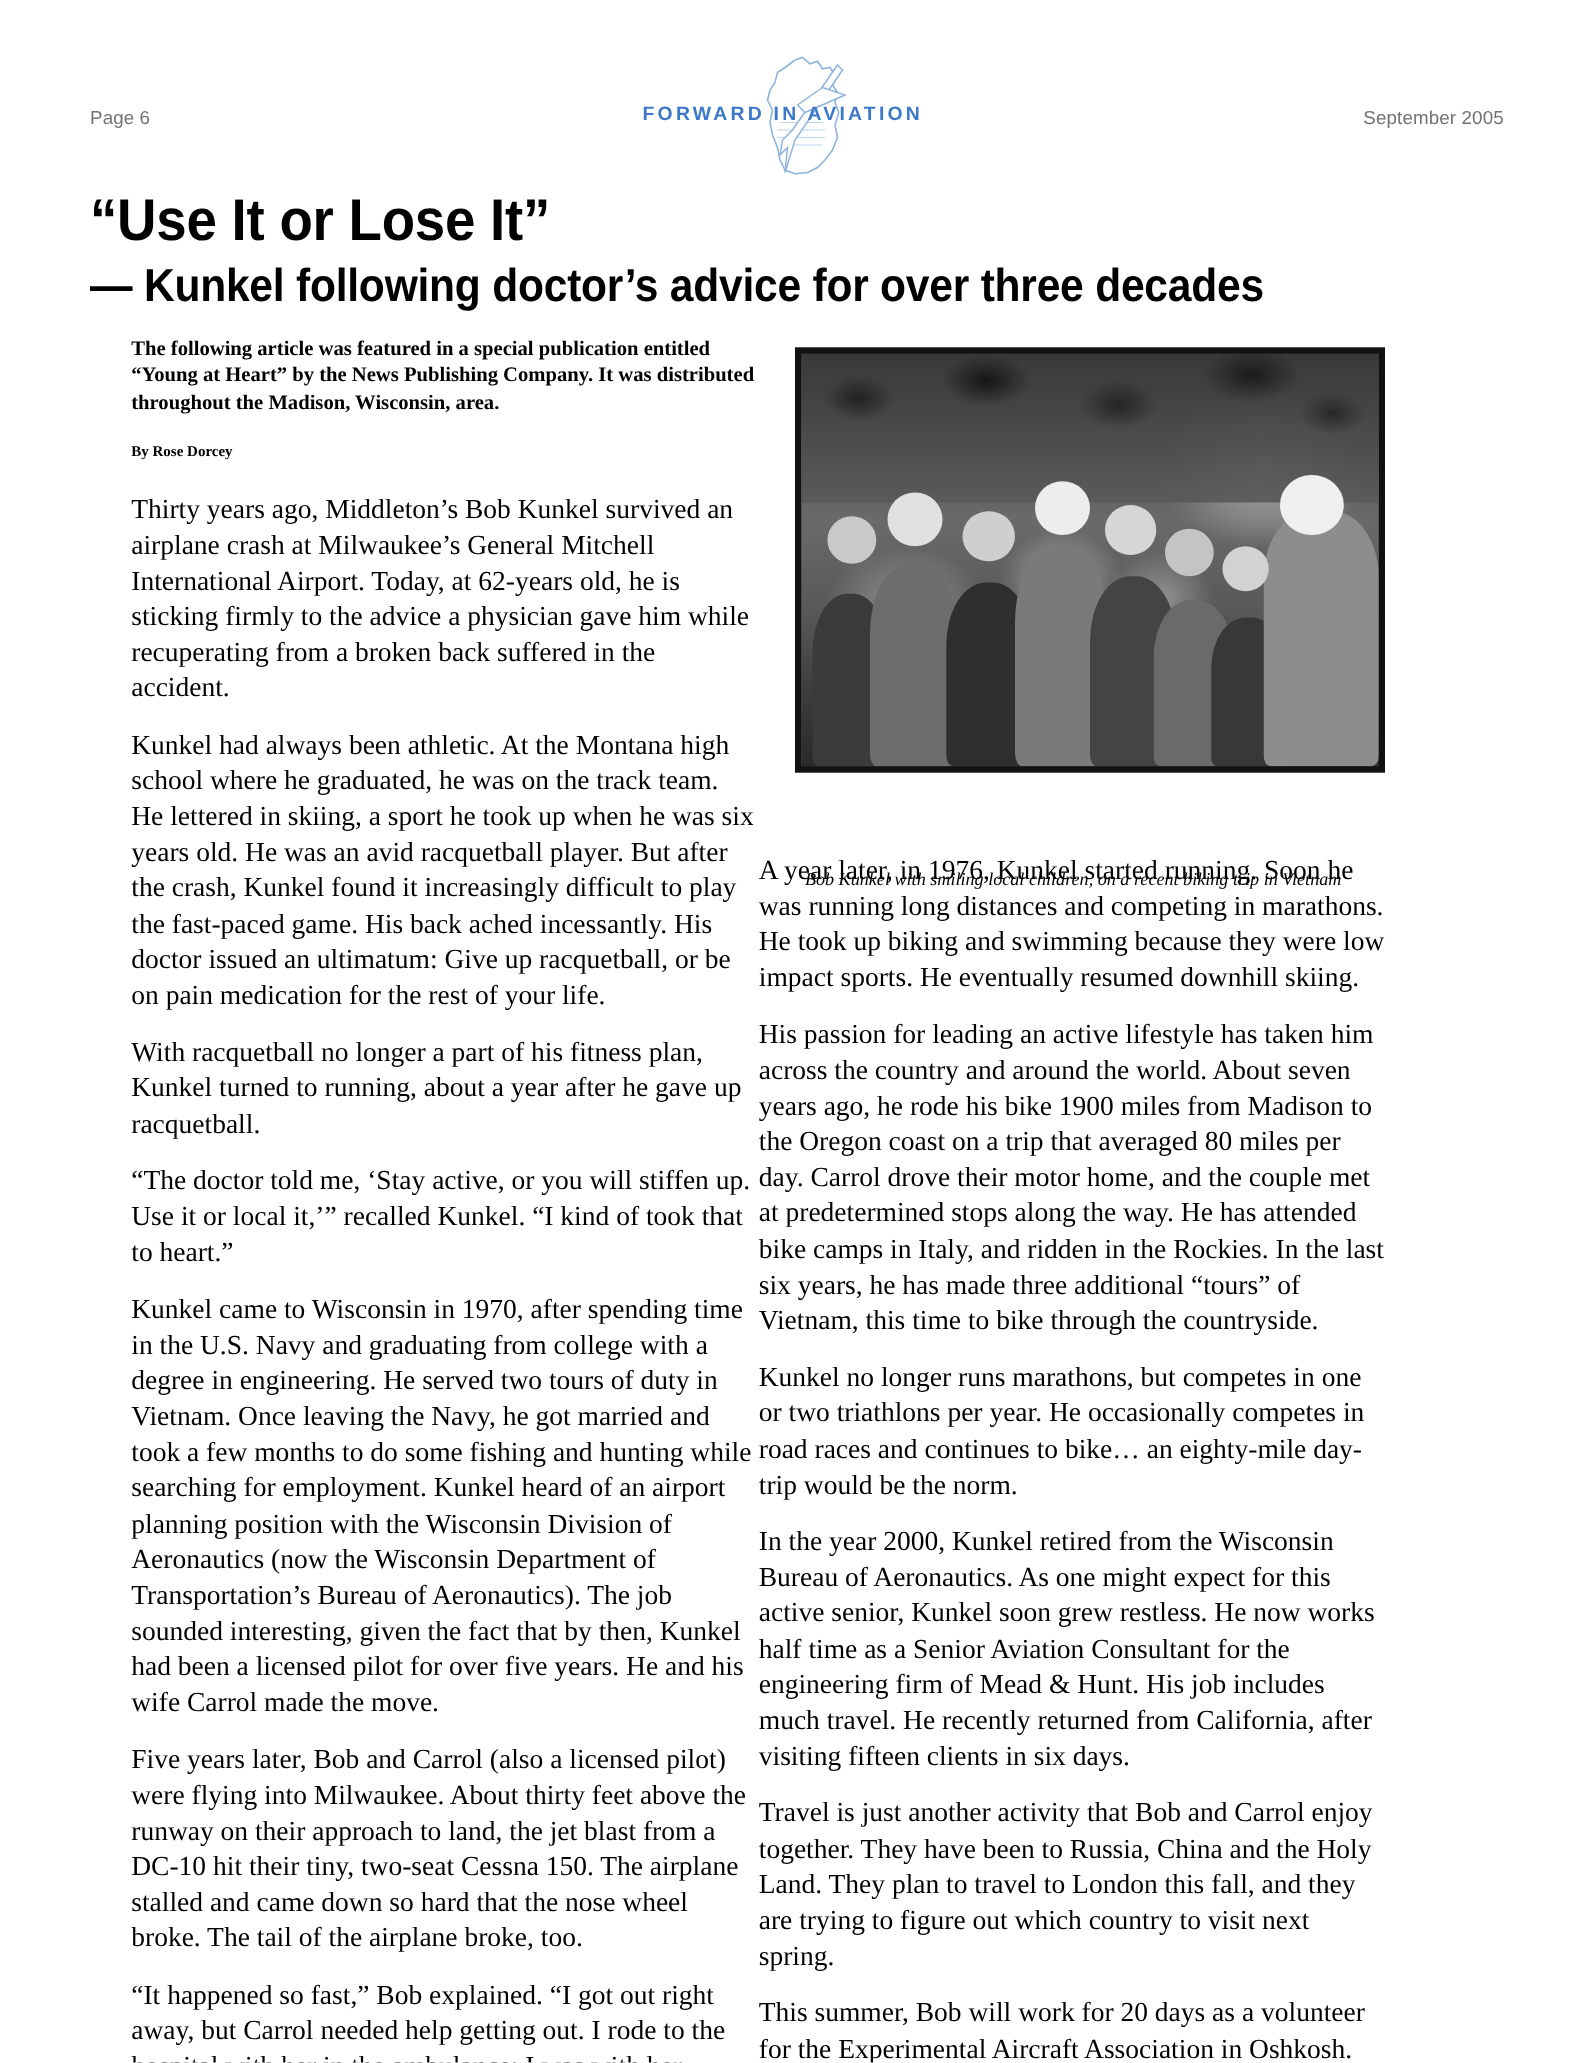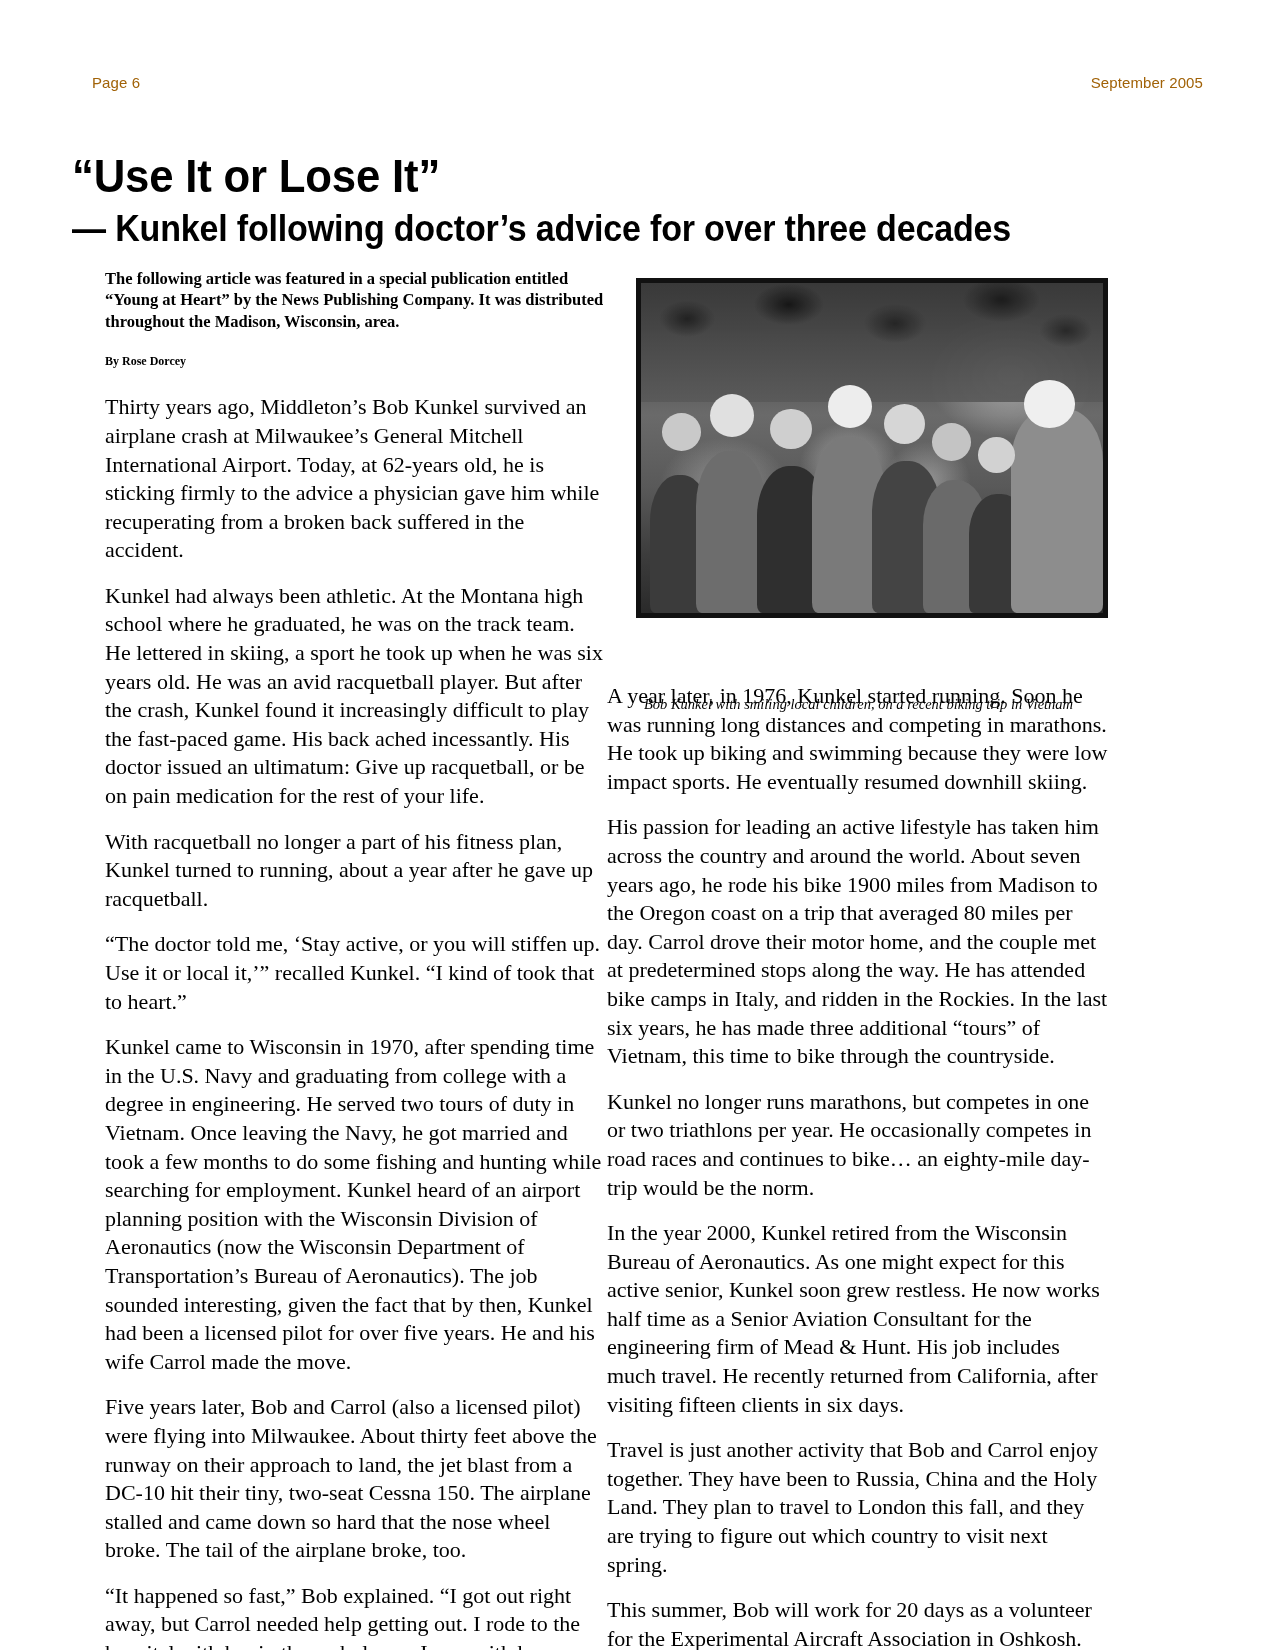--- a/index.html
+++ b/index.html
@@ -28,27 +28,26 @@
   
   .masthead {
     position: absolute;
     left: 72px;
     top: 58px;
     width: 1131px;
     height: 80px;
   }
   .folio-left, .folio-right {
     position: absolute;
-    top: 16px;
+    top: 28px;
     font-family: "Liberation Sans", "DejaVu Sans", sans-serif;
     font-size: 15px;
     letter-spacing: 0.1px;
-    color: #a16207;
+    color: #737373;
     white-space: nowrap;
-    margin-left: 20px;
   }
   .folio-left { left: 0; }
   .folio-right { right: 0; text-align: right; }
 
   .logo-wrap {
     position: absolute;
     left: 50%;
     transform: translateX(-50%);
     top: -16px;
     width: 260px;
@@ -178,20 +177,43 @@
   }
 </style>
 </head>
 <body>
 
 <div class="page">
 
   <div class="masthead">
     <div class="folio-left">Page 6</div>
 
+    <div class="logo-wrap">
+      <svg width="260" height="112" viewBox="0 0 260 112">
+
+        <path d="M128 6 L134 4 L140 9 L146 7 L150 13 L156 12 L160 18 L158 26 L162 32 L160 40
+                 L163 48 L160 58 L162 68 L158 78 L152 86 L146 92 L138 96 L128 97 L120 94
+                 L116 86 L114 76 L110 66 L108 56 L110 46 L106 38 L108 30 L112 24 L114 16
+                 L120 12 Z" fill="none" stroke="#8fb4dd" stroke-width="1.3"></path>
+
+        <g stroke="#bcd4ea" stroke-width="0.9">
+          <line x1="116" y1="56" x2="150" y2="56"></line>
+          <line x1="114" y1="62" x2="152" y2="62"></line>
+          <line x1="114" y1="68" x2="152" y2="68"></line>
+          <line x1="116" y1="74" x2="150" y2="74"></line>
+        </g>
+
+        <g>
+          <path d="M162 10 L166 14 L128 70 L120 96 L122 76 L116 82 L118 70 L126 62 Z" fill="#ffffff" stroke="#8fb4dd" stroke-width="1.2"></path>
+          <path d="M150 28 L168 34 L136 48 L130 42 Z" fill="#ffffff" stroke="#8fb4dd" stroke-width="1.2"></path>
+        </g>
+
+        <text x="6" y="54" font-family="Liberation Sans, DejaVu Sans, sans-serif" font-size="15.5" font-weight="bold" letter-spacing="2.6" fill="#3c78c8">FORWARD IN AVIATION</text>
+      </svg>
+    </div>
 
     <div class="folio-right">September 2005</div>
   </div>
 
   <div class="headline-block">
     <div class="headline-main">“Use It or Lose It”</div>
     <div class="headline-sub">— Kunkel following doctor’s advice for over three decades</div>
   </div>
 
   <div class="photo-frame">

